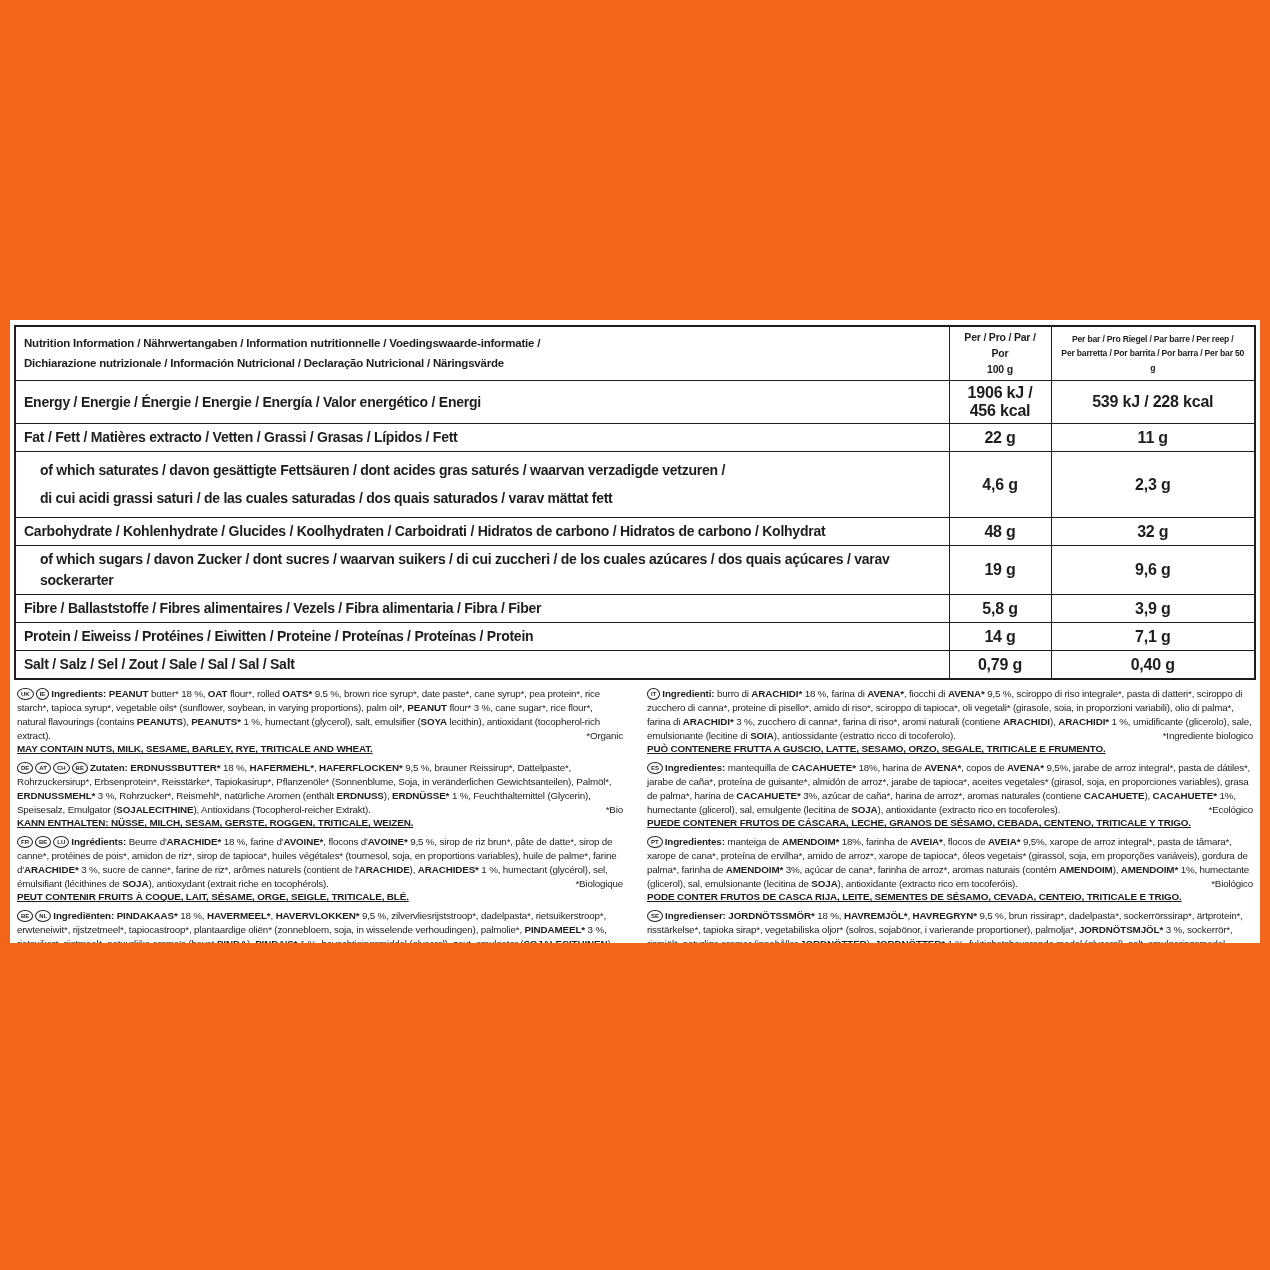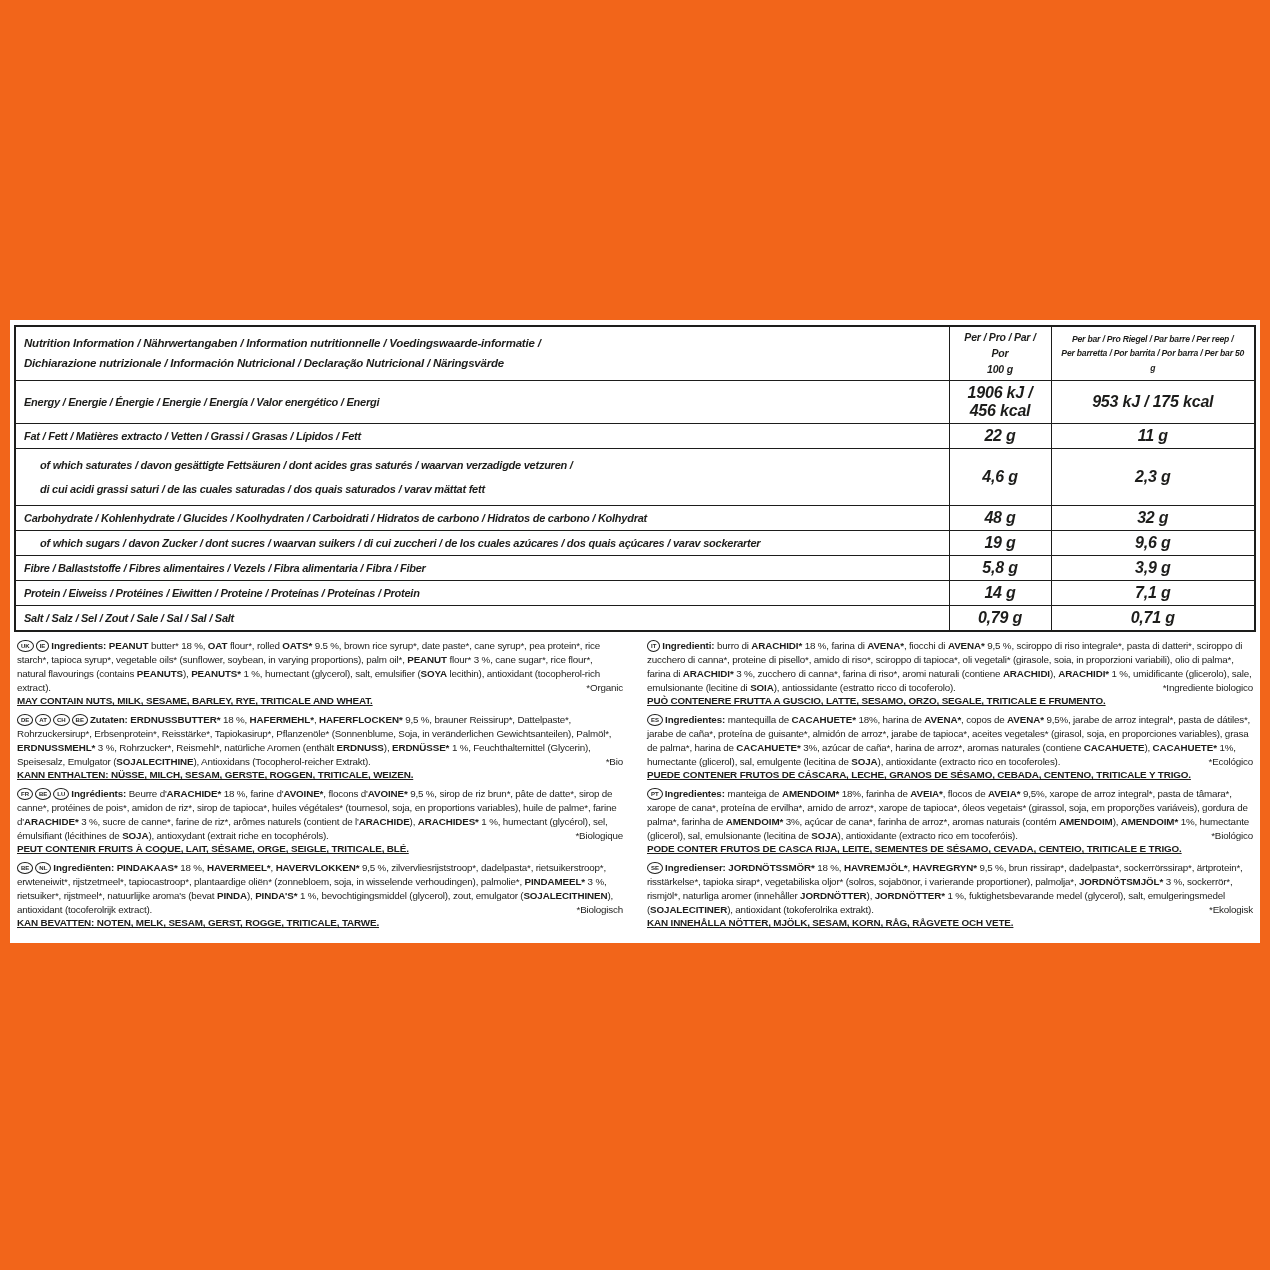--- a/index.html
+++ b/index.html
@@ -7,30 +7,30 @@
     width:1270px;height:1270px;position:relative;
     background:#F2651A;
     font-family:"Liberation Sans","DejaVu Sans",sans-serif;
     color:#1d1d1b;
   }
   .panel{
     position:absolute;left:10px;top:320px;width:1250px;height:623px;
     background:#ffffff;box-sizing:border-box;padding:5px 4px 4px 4px;overflow:hidden;
   }
   table.nutri{
-    width:100%;border-collapse:collapse;border:2px solid #1d1d1b;table-layout:fixed;font-style:italic;
+    width:100%;border-collapse:collapse;border:2px solid #1d1d1b;table-layout:fixed;
   }
   table.nutri td{border:1px solid #1d1d1b;padding:3px 8px;vertical-align:middle;}
   col.c-label{width:auto;}
   col.c-100{width:102px;}
   col.c-bar{width:204px;}
   .hdr-title{font-size:11.5px;font-weight:bold;letter-spacing:-0.2px;line-height:1.7;}
   .hdr-col{font-size:10.5px;font-weight:bold;text-align:center;letter-spacing:-0.2px;line-height:1.5;}
   .hdr-col-sm{font-size:8.6px;font-weight:bold;text-align:center;letter-spacing:-0.2px;line-height:1.7;}
-  .lbl{font-size:11px;font-weight:bold;letter-spacing:-0.25px;line-height:1.5;}
+  .lbl{font-size:14px;font-weight:bold;letter-spacing:-0.25px;line-height:1.5;}
   .lbl .l2{margin-top:7px;}
   .indent .l1,.indent .l2{padding-left:16px;}
   .val{font-size:16px;font-weight:bold;text-align:center;letter-spacing:-0.2px;}
   tr.tall td{padding-top:8px;padding-bottom:8px;}
   .ingredients{display:flex;gap:24px;margin-top:7px;padding:0 3px;}
   .ing-col{flex:1;min-width:0;}
   .section{margin-bottom:5px;}
   .ing-text{margin:0;font-size:9.8px;line-height:13.8px;letter-spacing:-0.18px;}
   .ing-text b{letter-spacing:-0.1px;}
   .badge{
@@ -65,21 +65,21 @@
       <td class="hdr-col-sm">
         <div>Per bar / Pro Riegel / Par barre / Per reep /</div>
         <div>Per barretta / Por barrita / Por barra / Per bar 50 g</div>
       </td>
     </tr>
     <tr>
       <td class="lbl">
             <div class="l1">Energy / Energie / Énergie / Energie / Energía / Valor energético / Energi</div>
           </td>
       <td class="val">1906 kJ / 456 kcal</td>
-      <td class="val">953 kJ / 175 kcal</td>
+      <td class="val">539 kJ / 228 kcal</td>
     </tr>
     <tr>
       <td class="lbl">
             <div class="l1">Fat / Fett / Matières extracto / Vetten / Grassi / Grasas / Lípidos / Fett</div>
           </td>
       <td class="val">22 g</td>
       <td class="val">11 g</td>
     </tr>
     <tr class="tall indent">
       <td class="lbl">
@@ -115,21 +115,21 @@
             <div class="l1">Protein / Eiweiss / Protéines / Eiwitten / Proteine / Proteínas / Proteínas / Protein</div>
           </td>
       <td class="val">14 g</td>
       <td class="val">7,1 g</td>
     </tr>
     <tr>
       <td class="lbl">
             <div class="l1">Salt / Salz / Sel / Zout / Sale / Sal / Sal / Salt</div>
           </td>
       <td class="val">0,79 g</td>
-      <td class="val">0,71 g</td>
+      <td class="val">0,40 g</td>
     </tr>
   </tbody>
     </table>
 
   <div class="ingredients">
 
     <div class="ing-col">
       <div class="section">
         <p class="ing-text"><span class="badges"><span class="badge">UK</span><span class="badge">IE</span></span><span><b>Ingredients:</b> <b>PEANUT</b> butter* 18 %, <b>OAT</b> flour*, rolled <b>OATS*</b> 9.5 %, brown rice syrup*, date paste*, cane syrup*, pea protein*, rice starch*, tapioca syrup*, vegetable oils* (sunflower, soybean, in varying proportions), palm oil*, <b>PEANUT</b> flour* 3 %, cane sugar*, rice flour*, natural flavourings (contains <b>PEANUTS</b>), <b>PEANUTS*</b> 1 %, humectant (glycerol), salt, emulsifier (<b>SOYA</b> lecithin), antioxidant (tocopherol-rich extract).</span><span class="org-note">*Organic</span></p>
         <div class="may">MAY CONTAIN NUTS, MILK, SESAME, BARLEY, RYE, TRITICALE AND WHEAT.</div>

